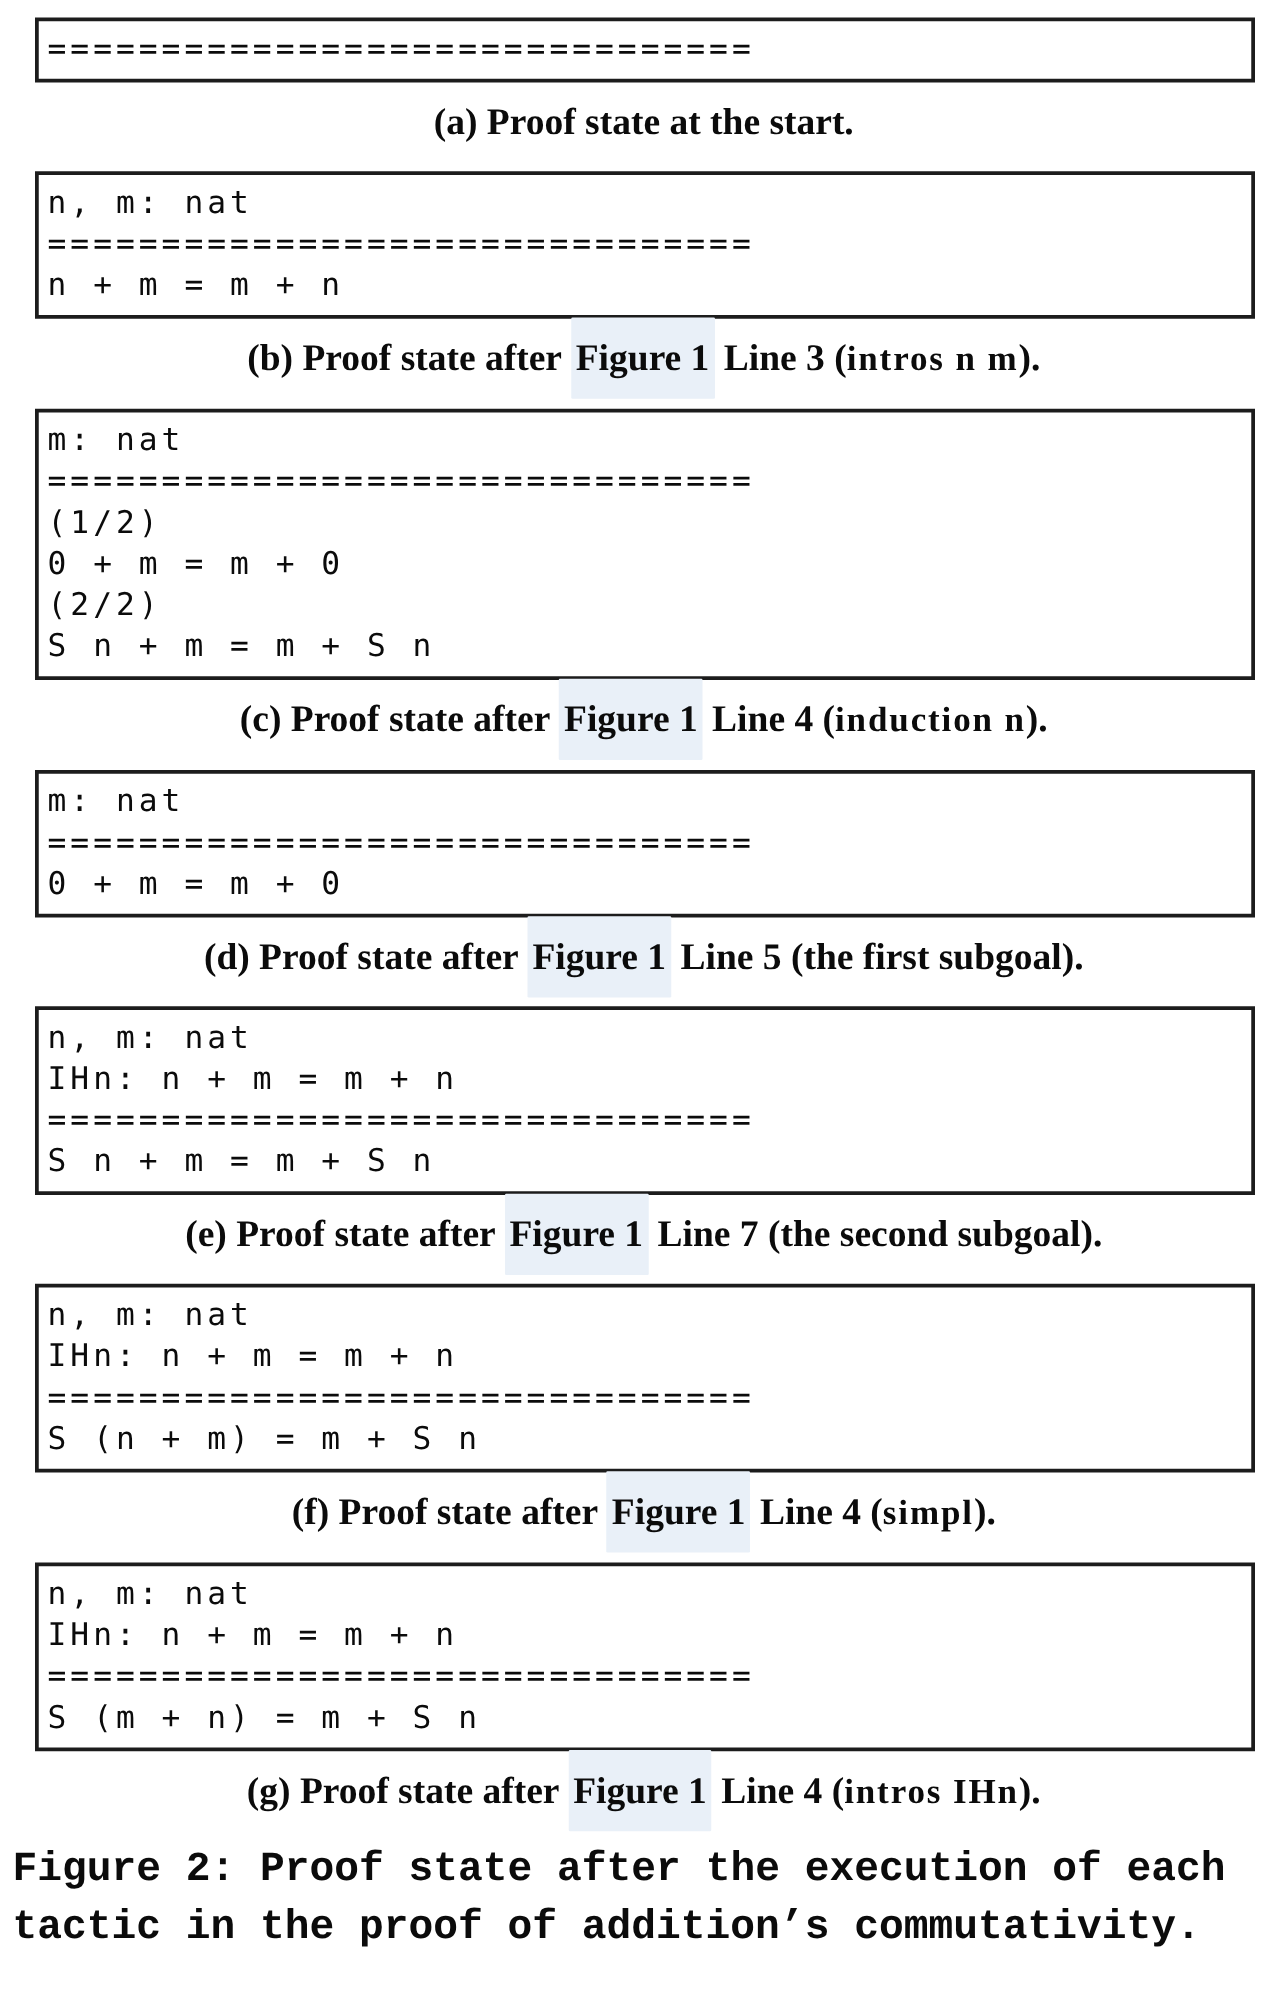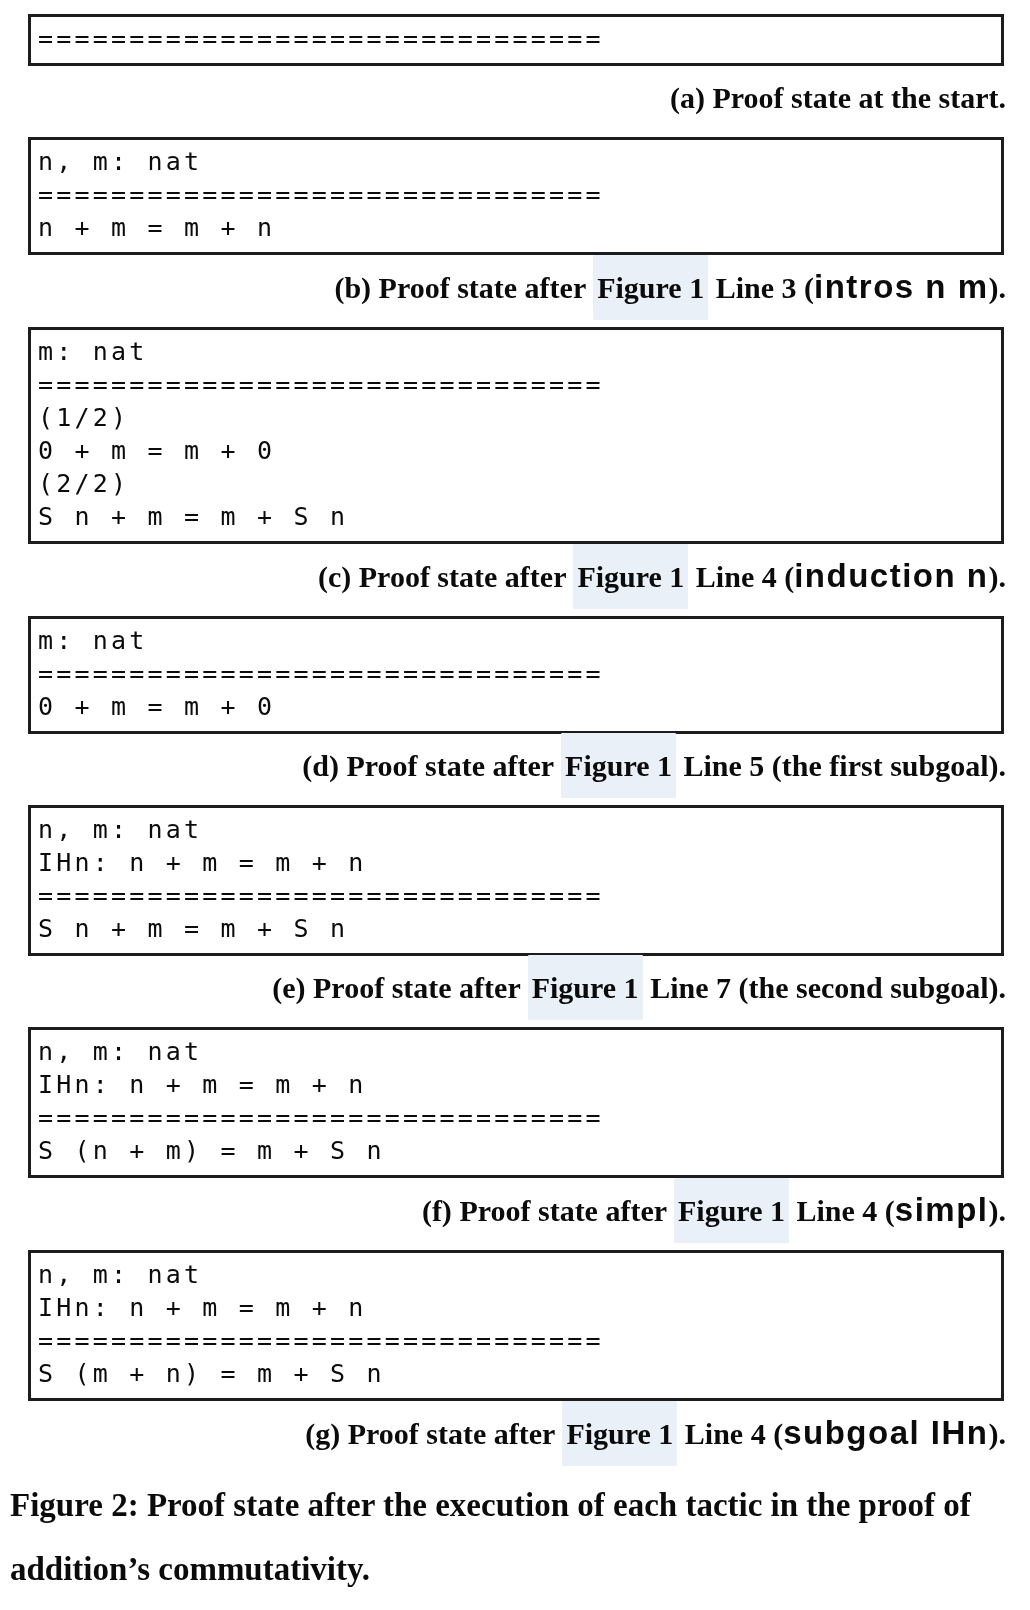--- a/index.html
+++ b/index.html
@@ -34,41 +34,41 @@
     line-height: 33px;
     color: var(--text);
     white-space: pre;
   }
   .pcap {
     font-family: "Liberation Serif", "DejaVu Serif", serif;
     font-weight: 700;
     font-size: 30px;
     line-height: 34px;
     color: var(--text);
-    text-align: right;
+    text-align: center;
     margin: 0 0 22px 0;
   }
   .cap-link {
     background: var(--link-highlight);
     padding: 16px 4px;
     border-radius: 1px;
   }
   .cap-link:empty { padding: 0; background: transparent; }
   .cap-code {
-    font-family: Liberation Sans, sans-serif;
+    font-family: Liberation Serif, serif;
     font-weight: 700;
-    font-size: 33px;
+    font-size: 28px;
     letter-spacing: 1.5px;
   }
   .cap-code:empty { display: none; }
   .figcap {
-    font-family: Liberation Serif, serif;
+    font-family: Liberation Mono, monospace;
     font-weight: 700;
     font-size: 33px;
-    line-height: 64px;
+    line-height: 46px;
     color: var(--text);
     text-align: left;
     margin: 2px 0 0 -14px;
     width: 1004px;
   }
 </style>
 </head>
 <body>
 
 <div class="page">
@@ -117,17 +117,17 @@
     <div class="tline">S (n + m) = m + S n</div>
   </div>
   <div class="pcap"><span>(f)</span> <span>Proof state after</span> <span class="cap-link">Figure 1</span> <span>Line 4 (</span><span class="cap-code">simpl</span><span>).</span></div>
 
   <div class="pbox">
     <div class="tline">n, m: nat</div>
     <div class="tline">IHn: n + m = m + n</div>
     <div class="tline">===============================</div>
     <div class="tline">S (m + n) = m + S n</div>
   </div>
-  <div class="pcap"><span>(g)</span> <span>Proof state after</span> <span class="cap-link">Figure 1</span> <span>Line 4 (</span><span class="cap-code">subgoal IHn</span><span>).</span></div>
+  <div class="pcap"><span>(g)</span> <span>Proof state after</span> <span class="cap-link">Figure 1</span> <span>Line 4 (</span><span class="cap-code">intros IHn</span><span>).</span></div>
 
   <div class="figcap"><span>Figure 2:</span> <span>Proof state after the execution of each tactic in the proof of addition’s commutativity.</span></div>
 
 </div>
 
 </body></html>

